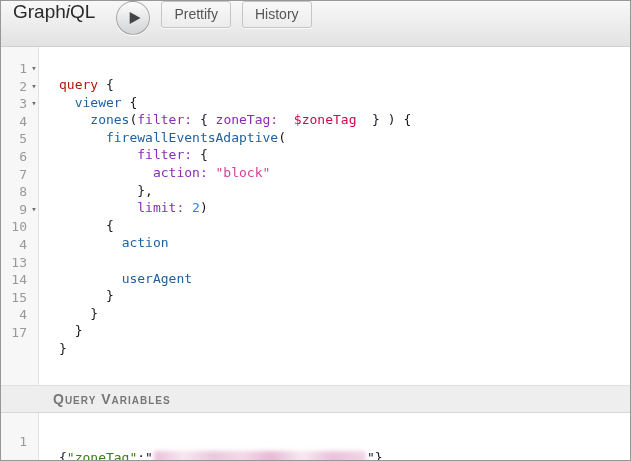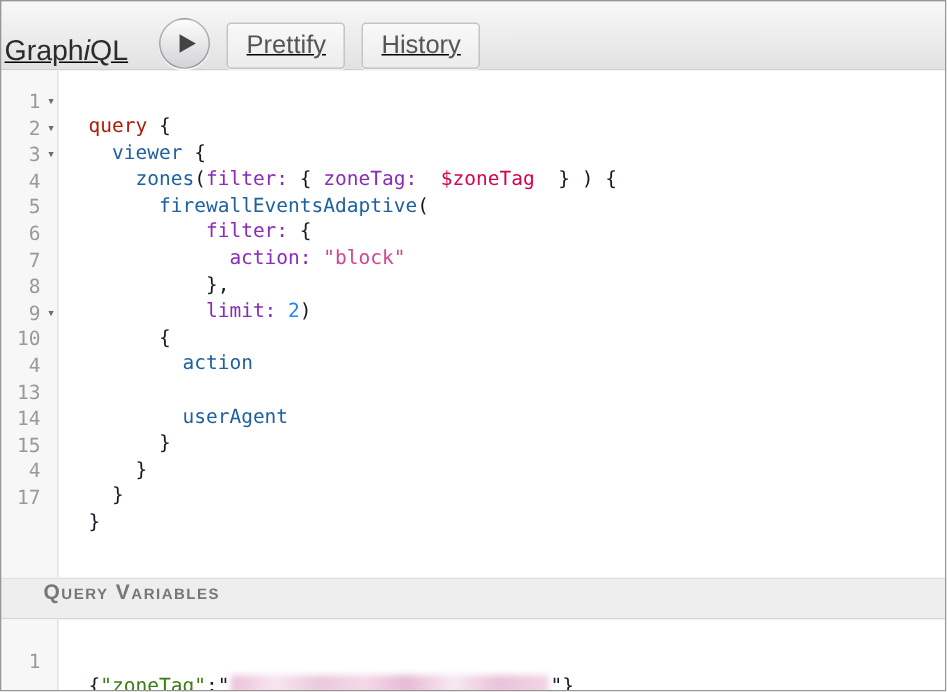--- a/index.html
+++ b/index.html
@@ -10,23 +10,22 @@
     border: 1px solid #979797;
     font-family: "Liberation Sans", sans-serif;
     overflow: hidden;
     background: #fff;
   }
   
   .topbar {
     height: 46px;
     background: linear-gradient(#f8f8f8, #e2e2e2);
     border-bottom: 1px solid #d0d0d0;
-    display: flex; align-items: flex-end;
-    padding: 0 2px;
-    text-decoration: underline;
+    display: flex; align-items: flex-start;
+    padding: 0 12px;
   }
   .logo {
     font-size: 19px; color: #2b2b2b;
     cursor: default; user-select: none;
   }
   .logo em { font-style: italic; }
   .execute-btn {
     width: 34px; height: 34px;
     margin-left: 21px;
     border-radius: 17px;
@@ -35,21 +34,21 @@
     box-shadow: 0 1px 0 #fff;
     padding: 0; cursor: pointer;
     display: flex; align-items: center; justify-content: center;
   }
   .toolbar-btn {
     margin-left: 11px;
     padding: 4px 12px 5px;
     background: linear-gradient(#f9f9f9, #ececec);
     border: 1px solid #c5c5c5;
     border-radius: 3px;
-    color: #555; font-size: 17px;
+    color: #555; font-size: 14px;
     font-family: "Liberation Sans", sans-serif;
     cursor: pointer;
     box-shadow: 0 1px 0 rgba(255,255,255,0.7);
   }
   .toolbar-btn:first-of-type { margin-left: 22px; }
   
   .editor {
     position: relative;
     background: #fff;
     font-family: "DejaVu Sans Mono", monospace;
@@ -115,22 +114,22 @@
   .var-title {
     height: 28px;
     background: #eee;
     border-top: 1px solid #e0e0e0;
     border-bottom: 1px solid #d6d6d6;
     color: #777;
     font-size: 14px;
     font-weight: bold;
     font-variant: small-caps;
     letter-spacing: 1px;
-    padding-left: 28px;
-    display: flex; 
+    padding-left: 52px;
+    display: flex; align-items: center;
     user-select: none;
   }
 </style>
 </head>
 <body>
 
 <div class="graphiql" style="--c-keyword: #B11A04; --c-property: #1F61A0; --c-attribute: #8B2BB9; --c-def: #D2054E; --c-number: #2882F9; --c-string: #D64292; --c-punct: #141823; --c-varkey: #397D13; --c-error: #FF0000;">
 
   <div class="topbar">
     <div class="logo"><span>Graph</span><em>i</em><span>QL</span></div>

